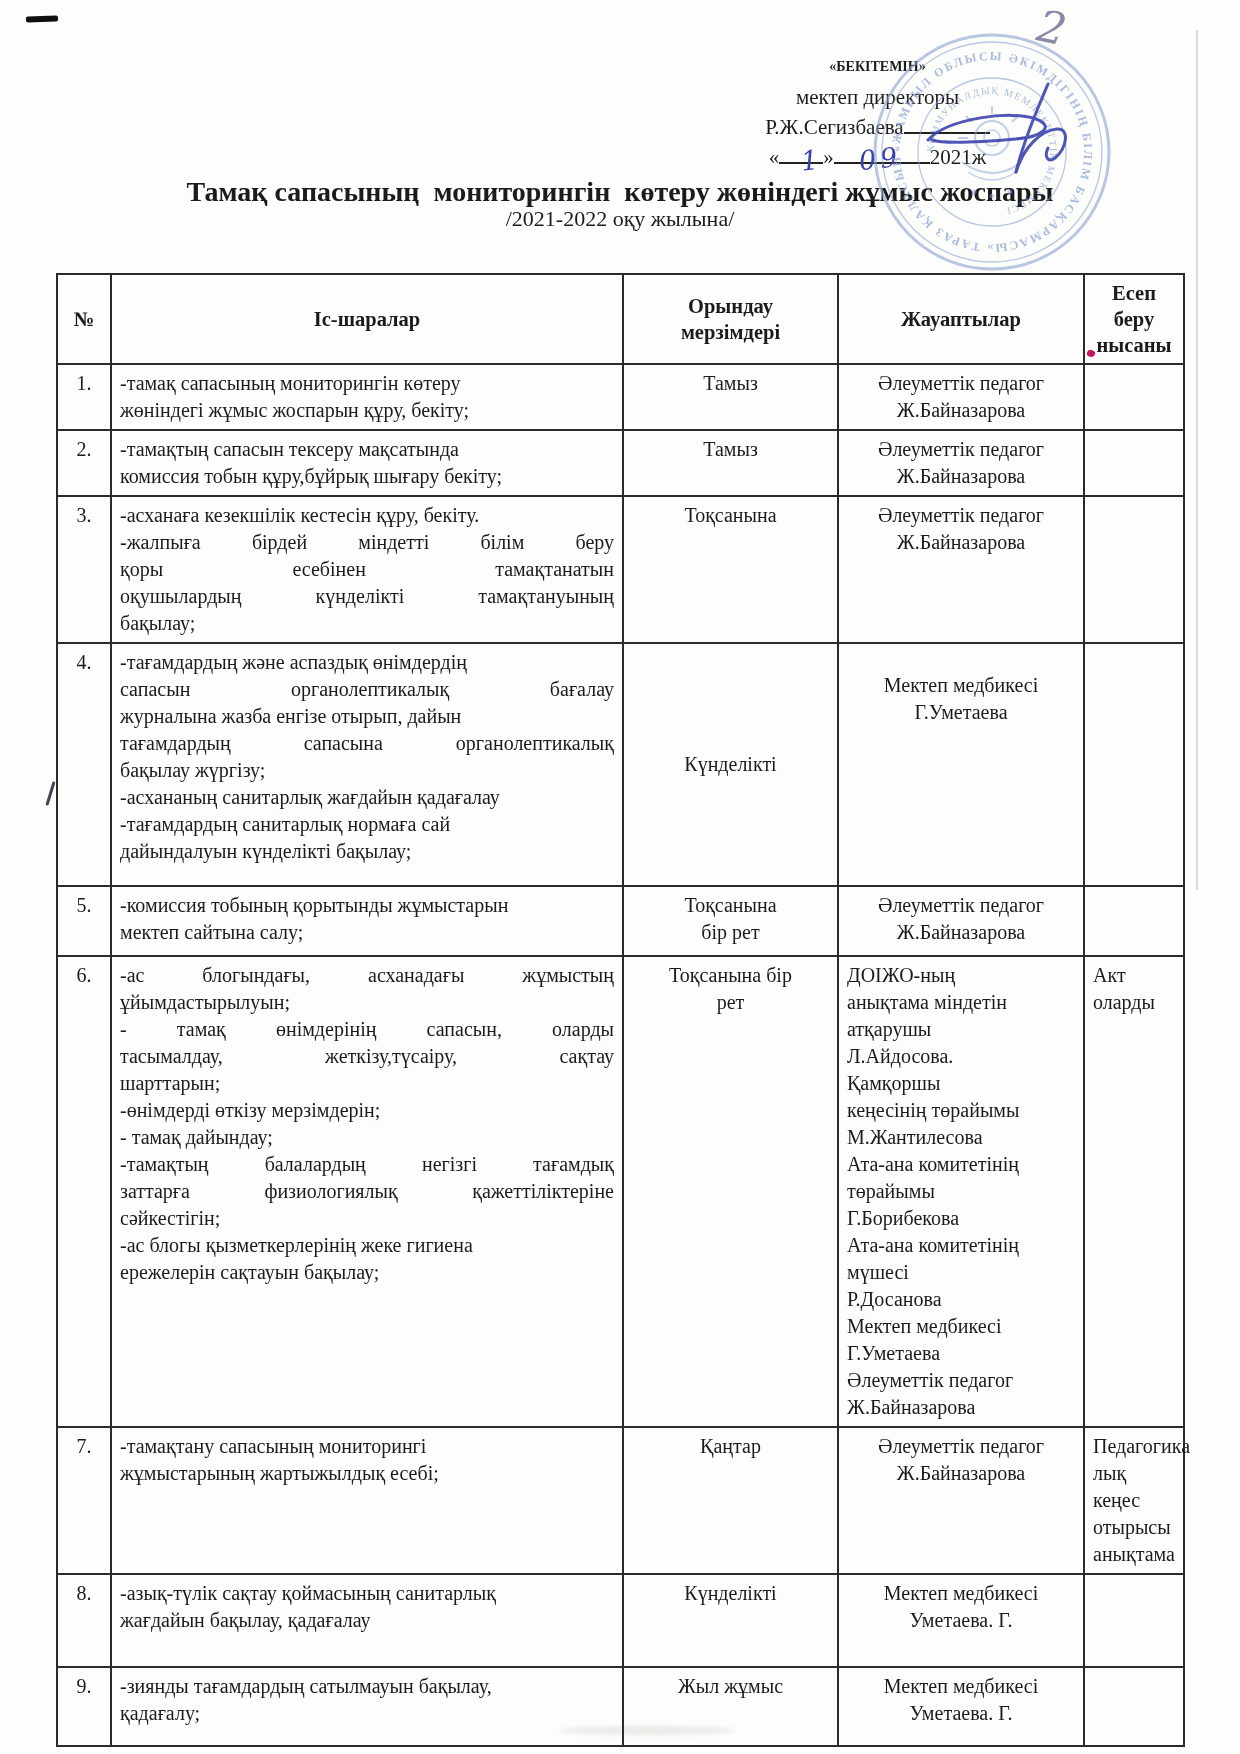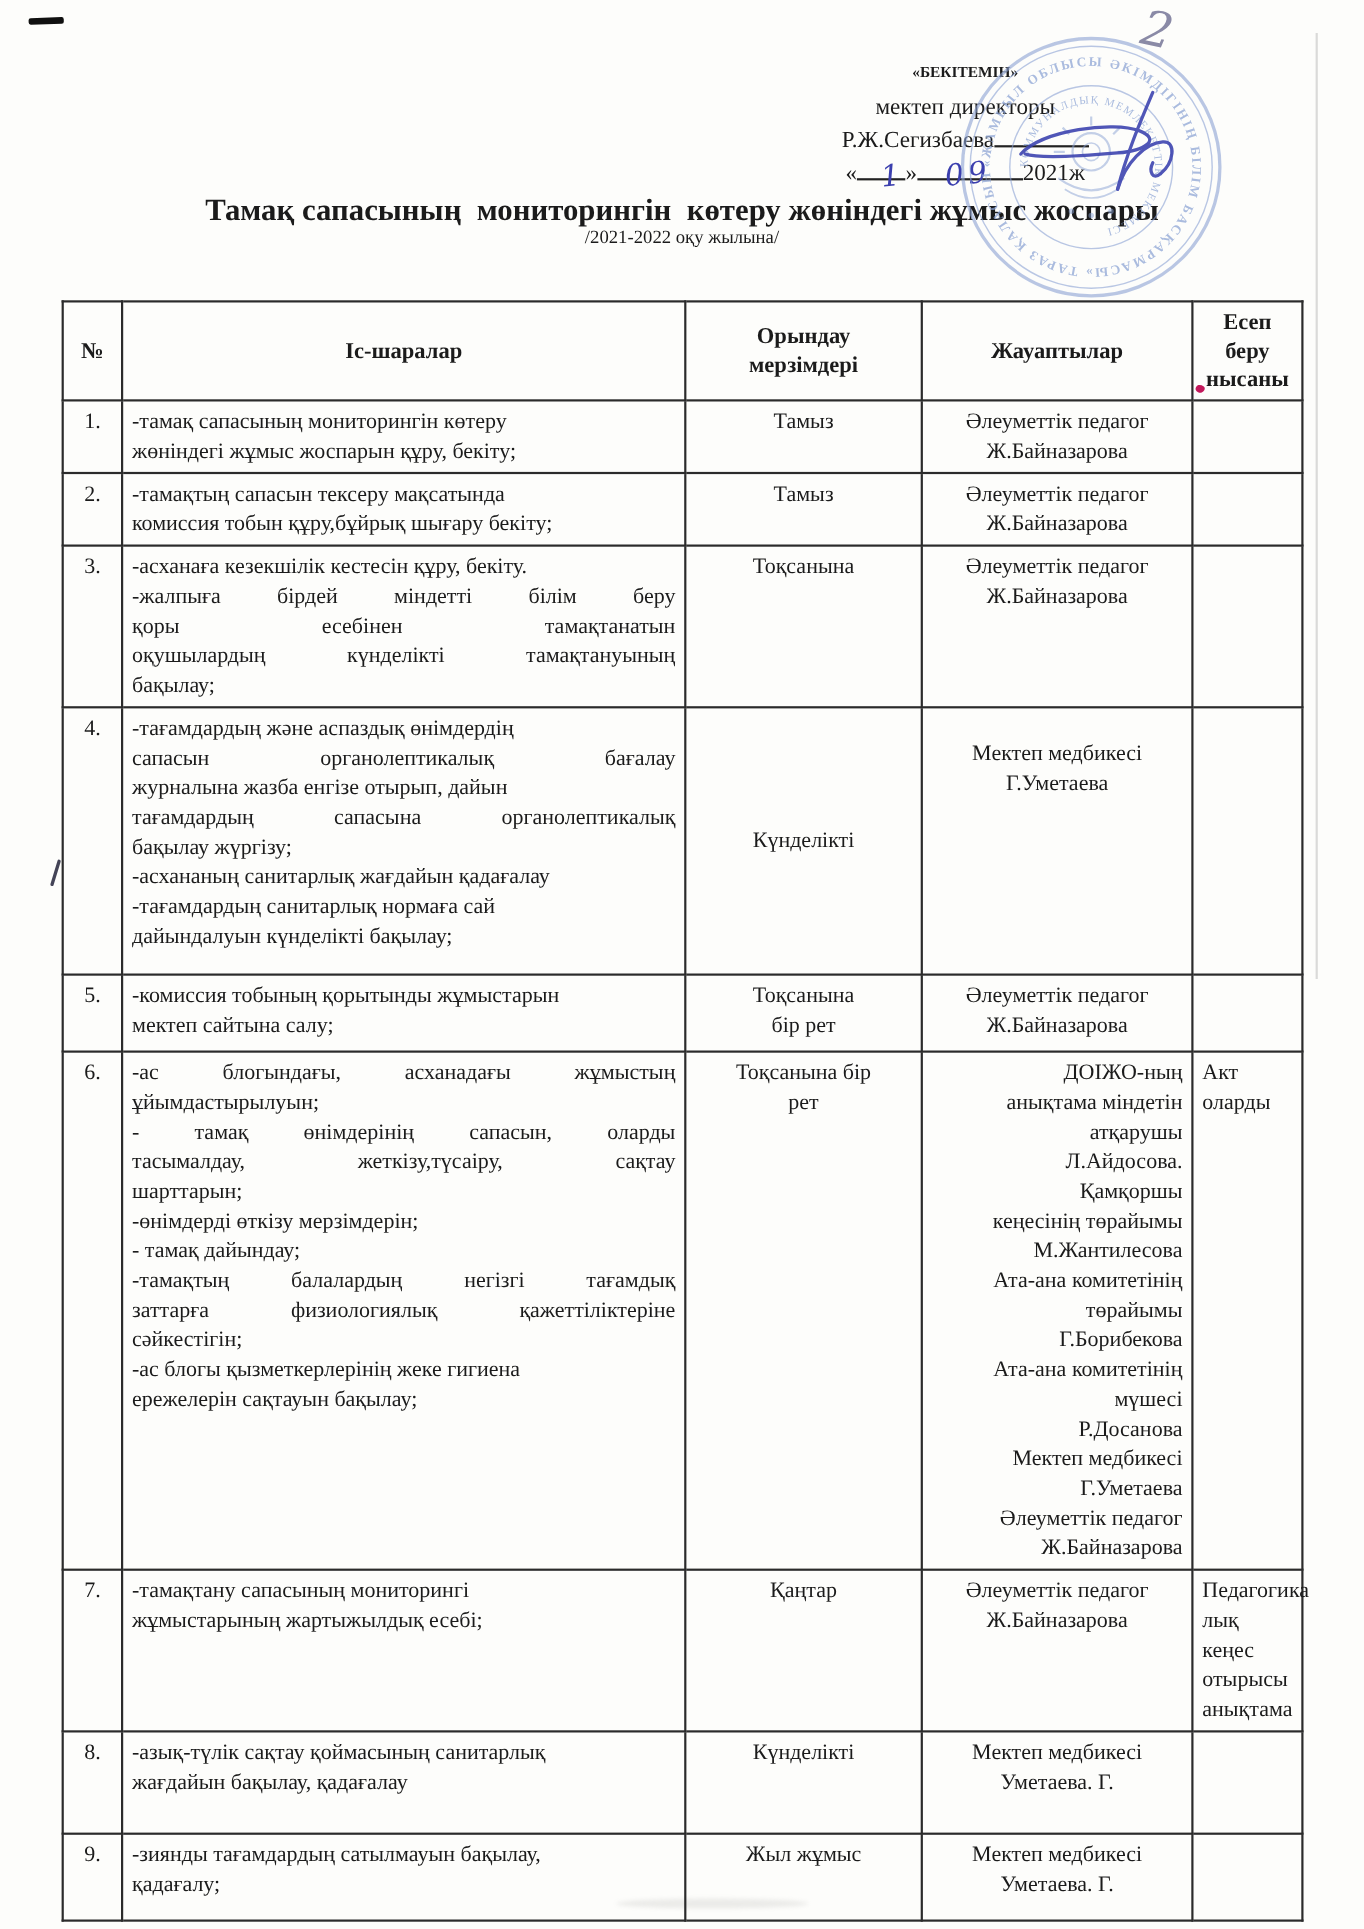--- a/index.html
+++ b/index.html
@@ -28,21 +28,21 @@
   .blank-month{width:96px;}
   .hw{position:absolute;color:#3b3fae;font-style:italic;font-family:"DejaVu Serif",serif;transform:rotate(-6deg);z-index:4;}
   .hw-day{left:66px;top:94px;font-size:27px;}
   .hw-month{left:124px;top:92px;font-size:27px;letter-spacing:4px;}
   
   .stamp{position:absolute;left:862px;top:22px;width:260px;height:260px;z-index:3;pointer-events:none;opacity:.85;}
   
   .signature{position:absolute;left:920px;top:78px;width:170px;height:110px;z-index:4;pointer-events:none;}
   
   .doc-title{position:absolute;left:0;top:176px;width:100%;text-align:center;font-size:28px;font-weight:bold;white-space:pre-wrap;}
-  .doc-subtitle{position:absolute;left:0;top:206px;width:100%;text-align:center;font-size:17px;}
+  .doc-subtitle{position:absolute;left:0;top:206px;width:100%;text-align:center;font-size:22px;}
   
   table.plan{
     position:absolute;left:56px;top:273px;width:1127px;
     border-collapse:collapse;table-layout:fixed;
     font-size:20px;
   }
   table.plan col.c1{width:54px;}
   table.plan col.c2{width:512px;}
   table.plan col.c3{width:215px;}
   table.plan col.c4{width:246px;}
@@ -58,21 +58,21 @@
   td.col-term{text-align:center;}
   td.col-resp{text-align:center;}
   td.col-rep{text-align:left;padding-left:8px;}
   
   tr.r1{height:66px;} tr.r2{height:64px;} tr.r3{height:128px;}
   tr.r4{height:243px;} tr.r5{height:70px;} tr.r6{height:469px;}
   tr.r7{height:115px;} tr.r8{height:93px;} tr.r9{height:79px;}
   
   tr.r4 td.col-term{vertical-align:middle;}
   tr.r4 td.col-resp{padding-top:28px;}
-  tr.r6 td.col-resp{text-align:right;}
+  tr.r6 td.col-resp{text-align:left;}
   
   tr.r3 td.col-act .cell-line:nth-child(2),
   tr.r3 td.col-act .cell-line:nth-child(3),
   tr.r3 td.col-act .cell-line:nth-child(4),
   tr.r4 td.col-act .cell-line:nth-child(2),
   tr.r4 td.col-act .cell-line:nth-child(4),
   tr.r6 td.col-act .cell-line:nth-child(1),
   tr.r6 td.col-act .cell-line:nth-child(3),
   tr.r6 td.col-act .cell-line:nth-child(4),
   tr.r6 td.col-act .cell-line:nth-child(8),

